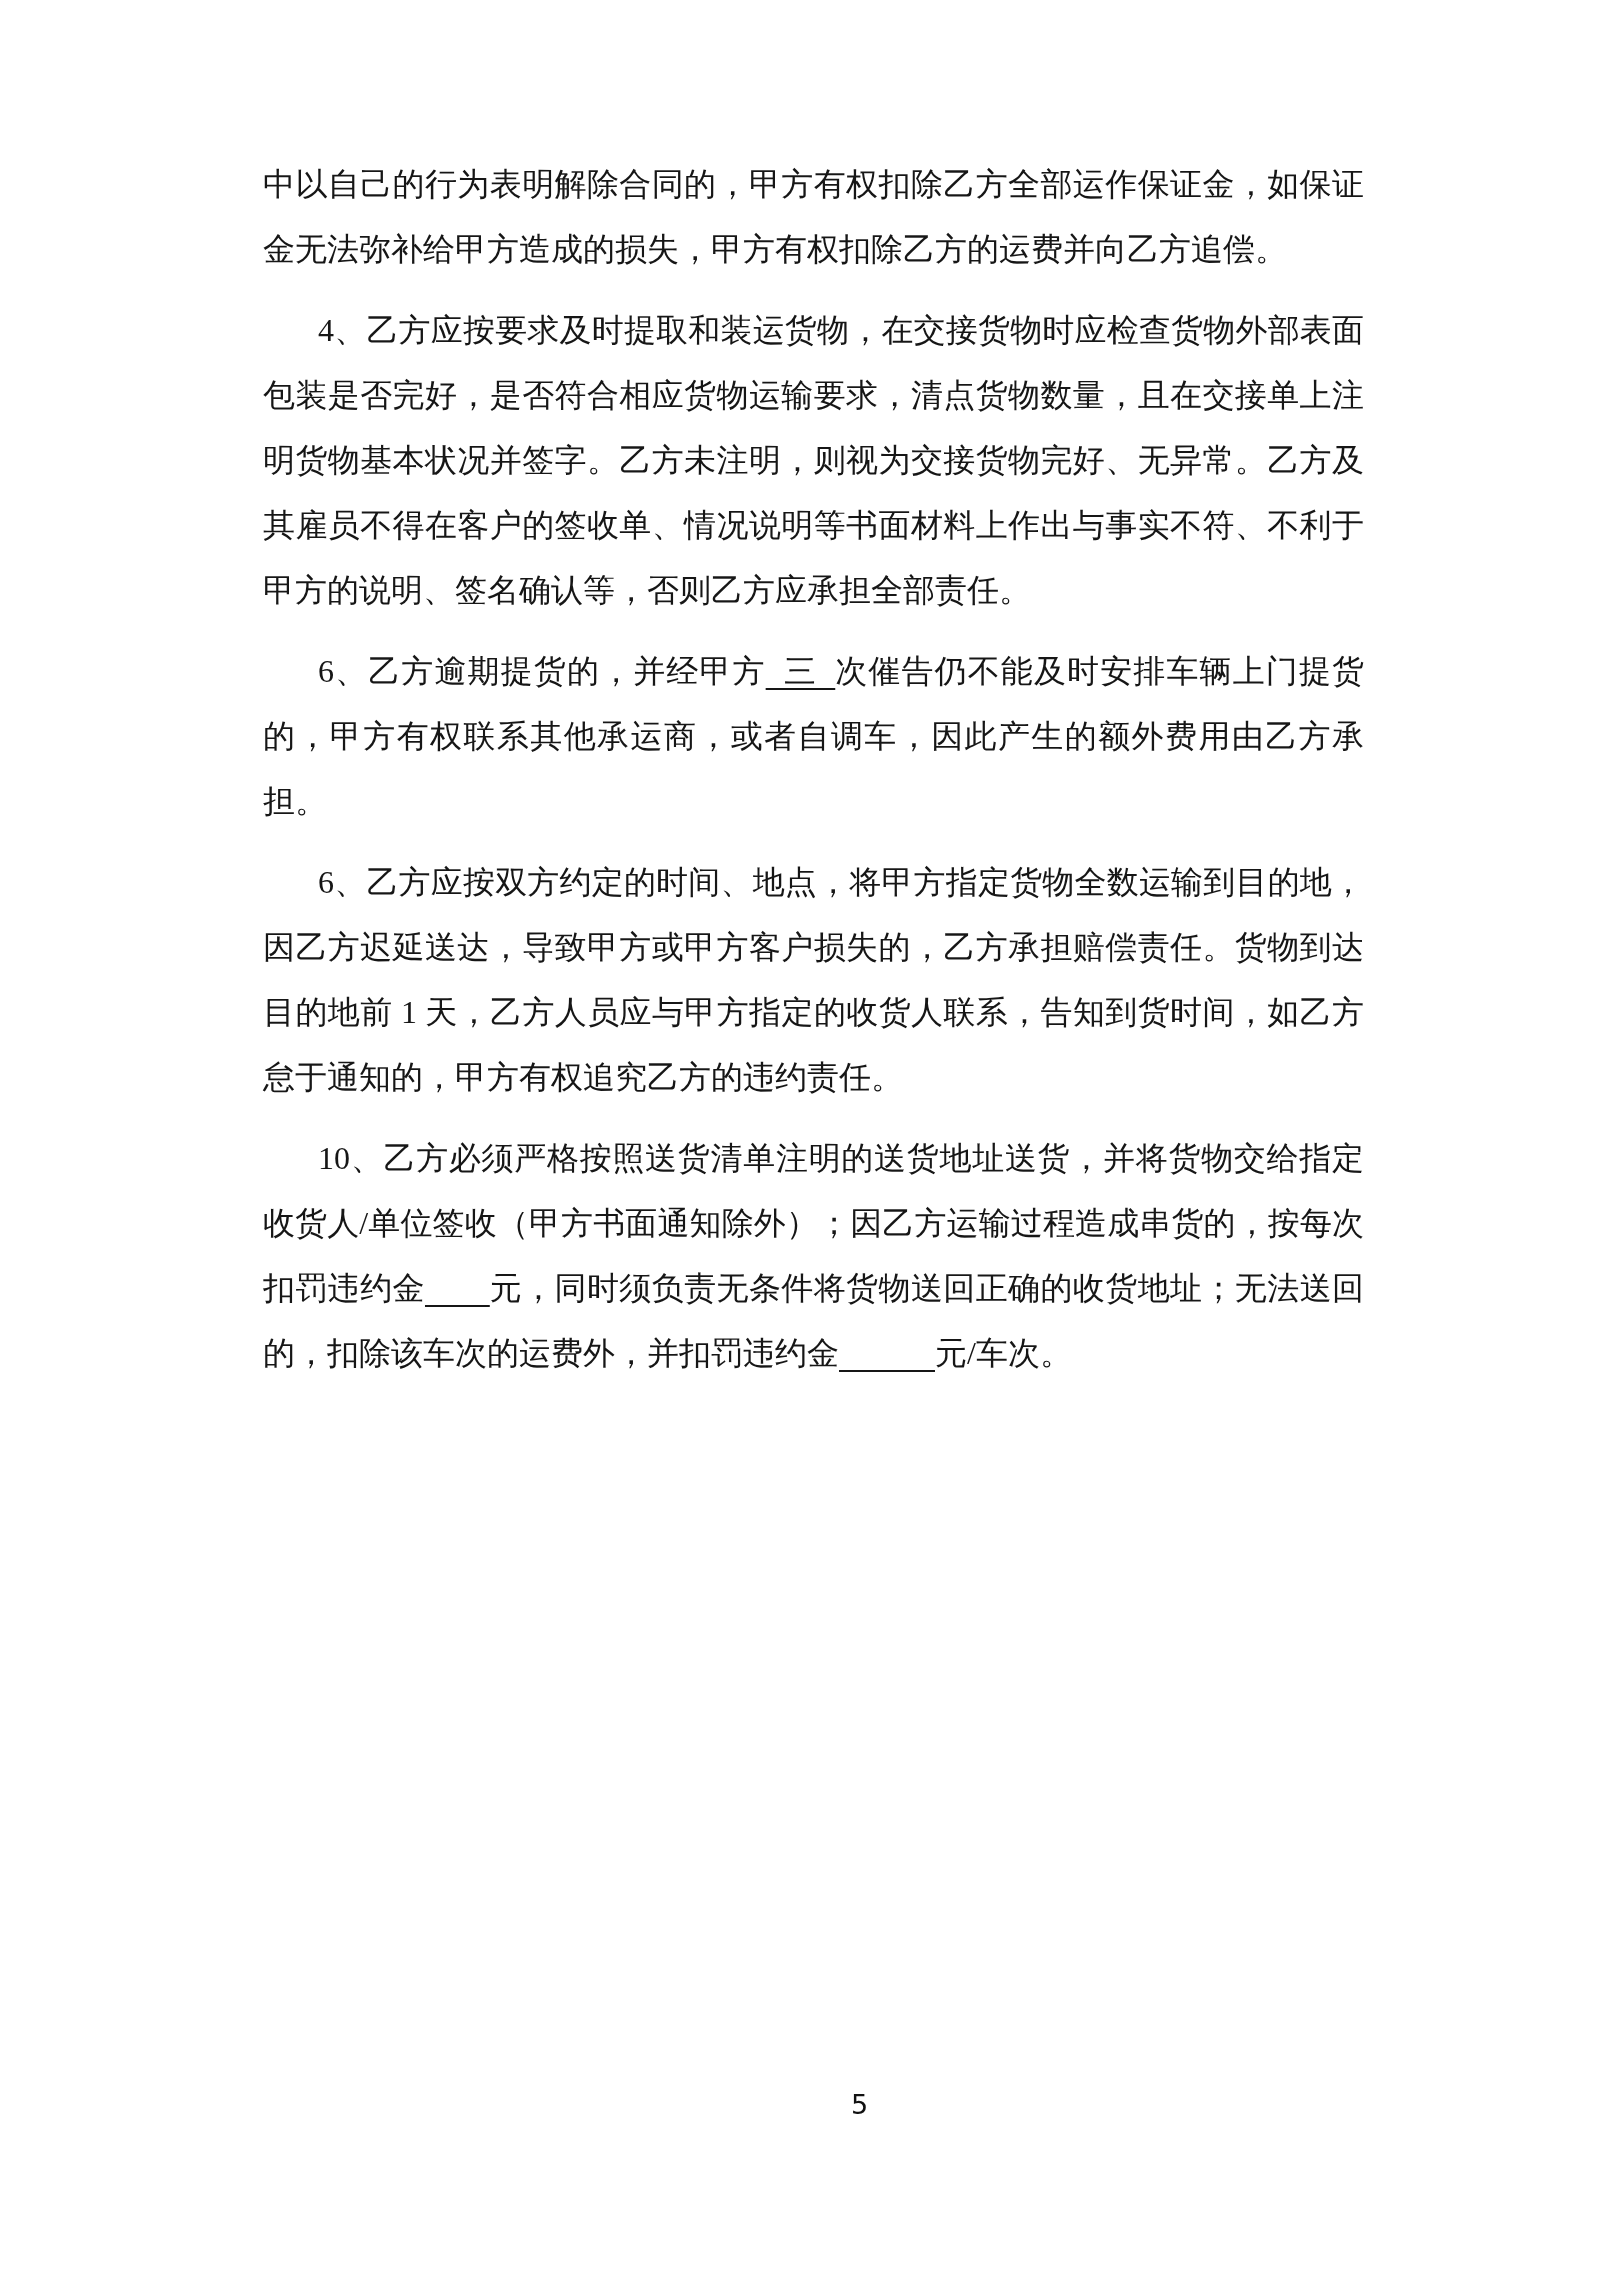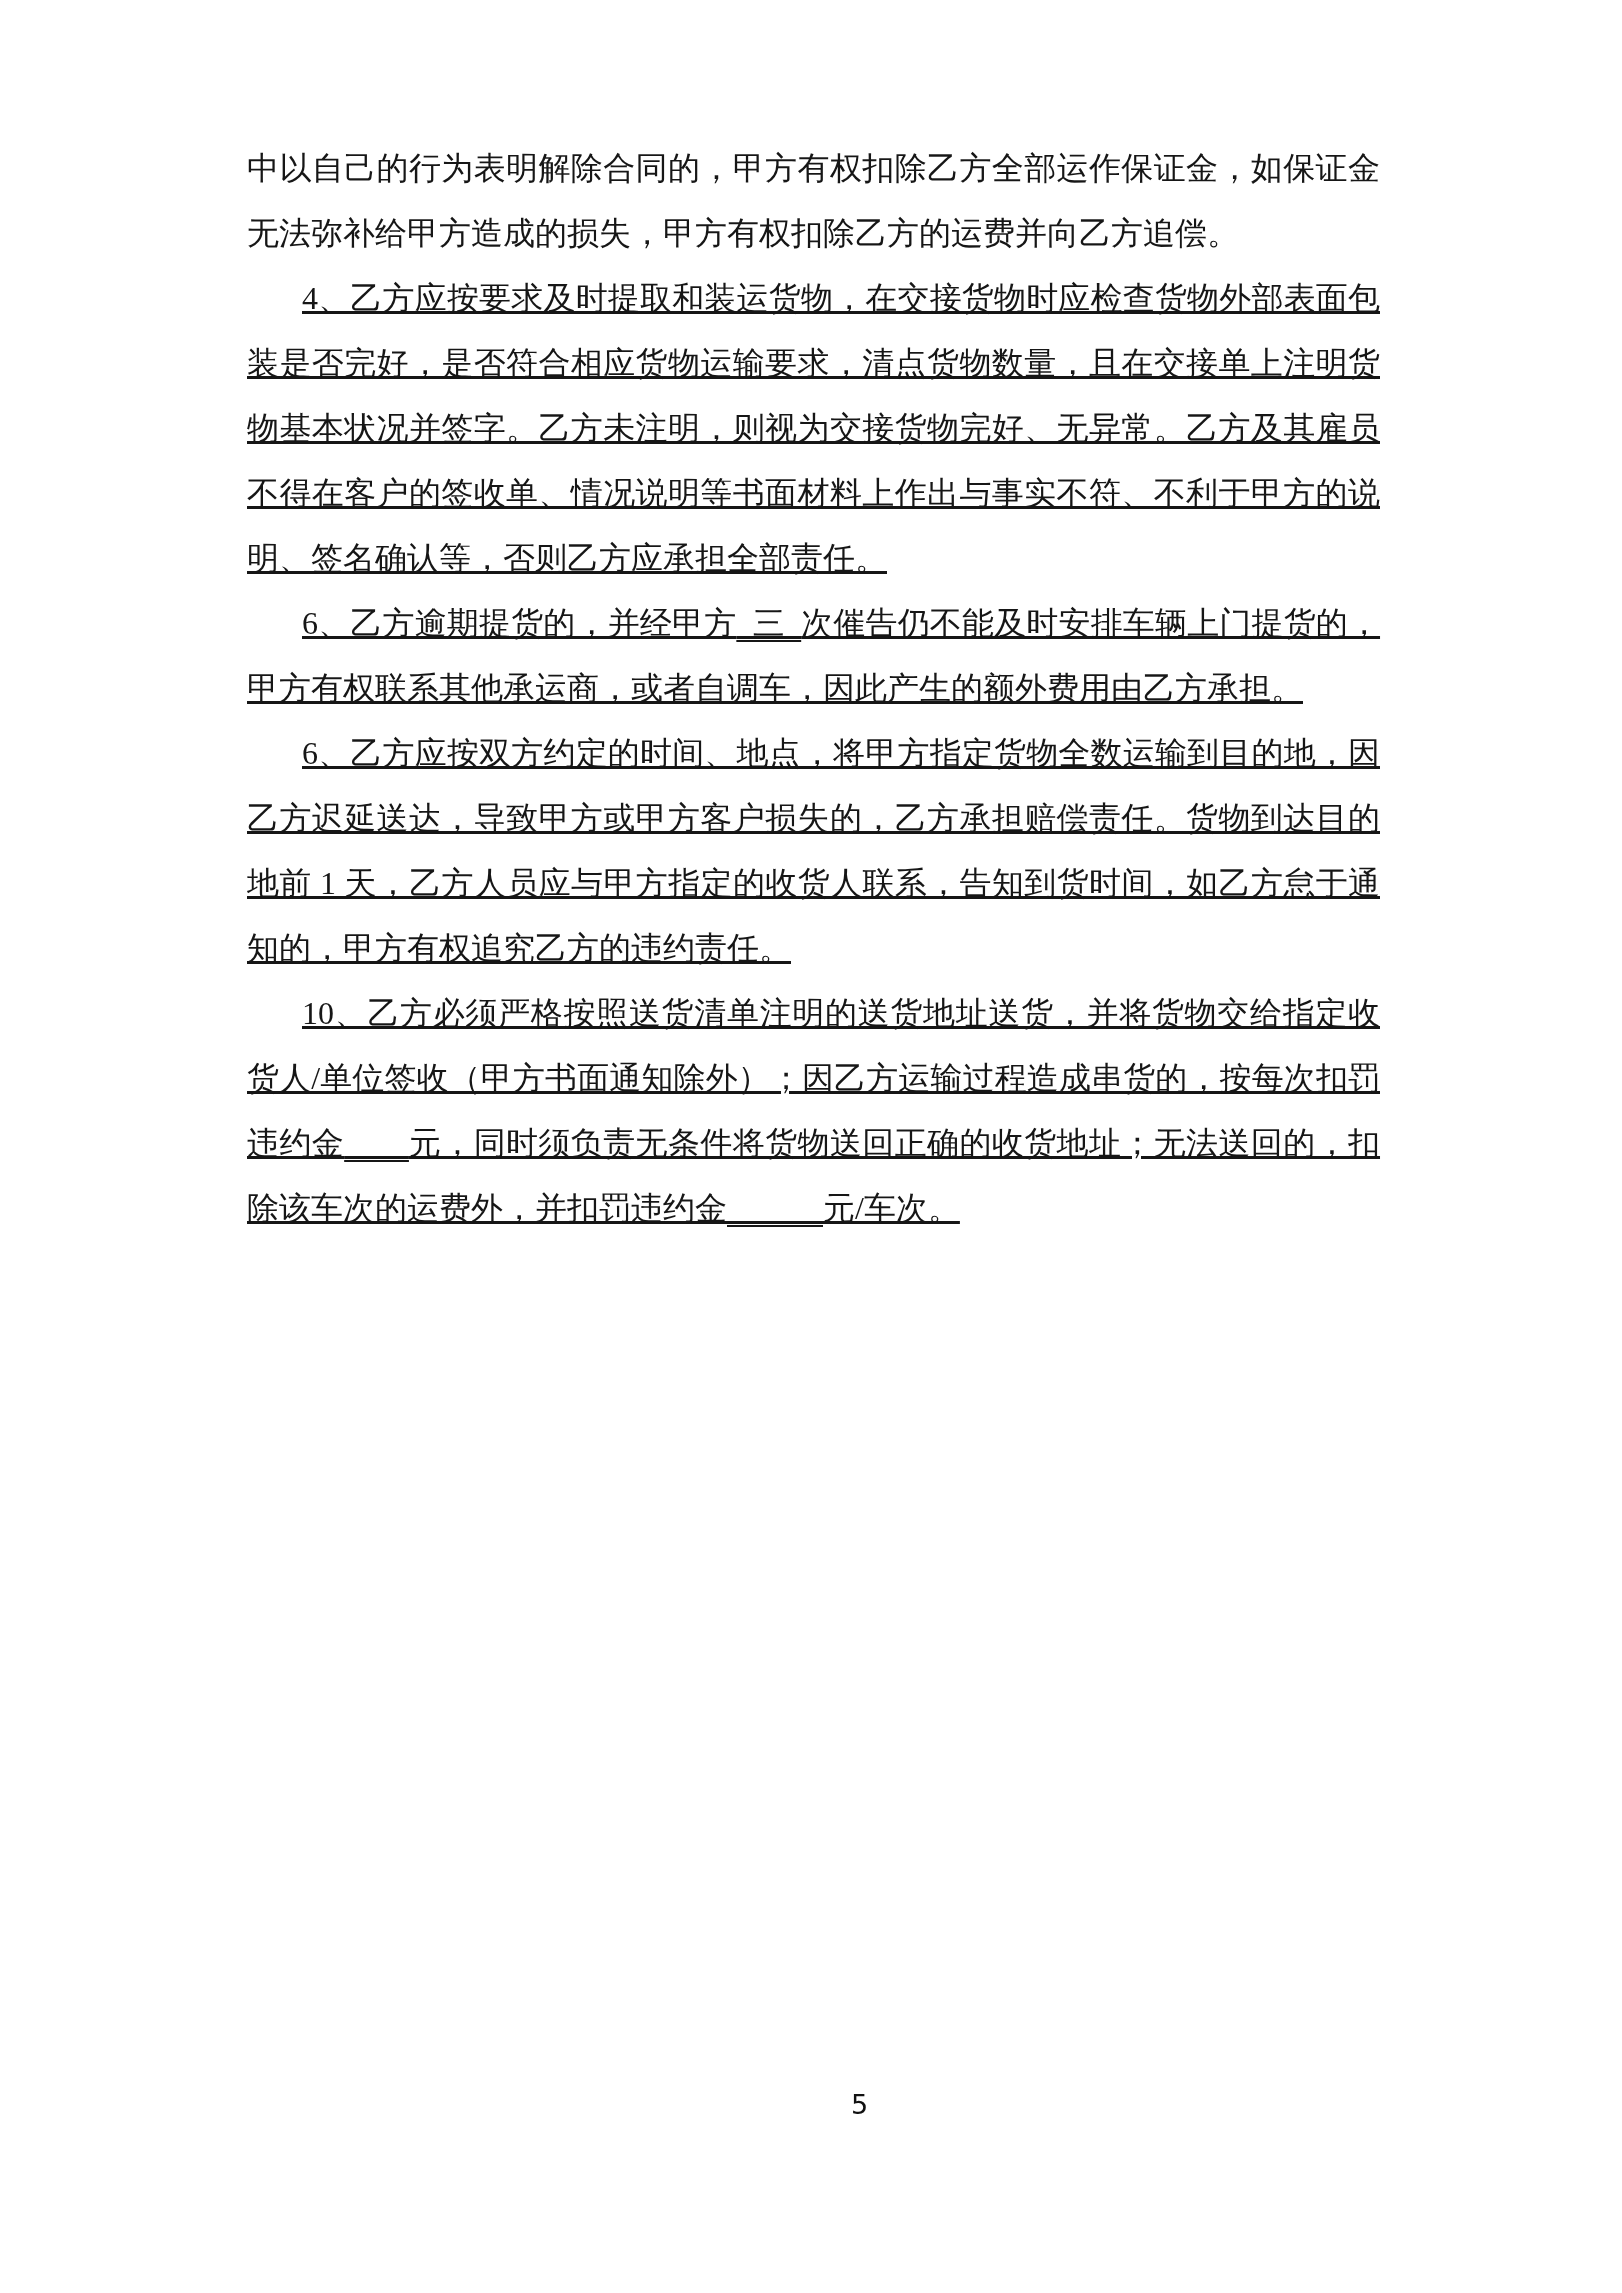--- a/index.html
+++ b/index.html
@@ -11,28 +11,28 @@
     overflow: hidden;
     font-family: "Liberation Serif", "DejaVu Serif", serif;
   }
   .content {
     position: absolute;
     left: 247px;
     top: 136px;
     width: 1133px;
   }
   .para {
-    margin: 0;
+    margin: 16px;
     font-size: 32px;
     line-height: 65px;
     color: #161616;
     text-align: justify;
     text-justify: inter-ideograph;
   }
-  .para.indent { text-indent: 55px; text-decoration: underline; }
+  .para.indent { text-indent: 55px; }
   .blank {
     text-decoration: underline;
     text-decoration-thickness: 1.8px;
     text-underline-offset: 6.4px;
     text-decoration-skip-ink: none;
     white-space: pre;
   }
   .page-number {
     position: absolute;
     left: 851px;

